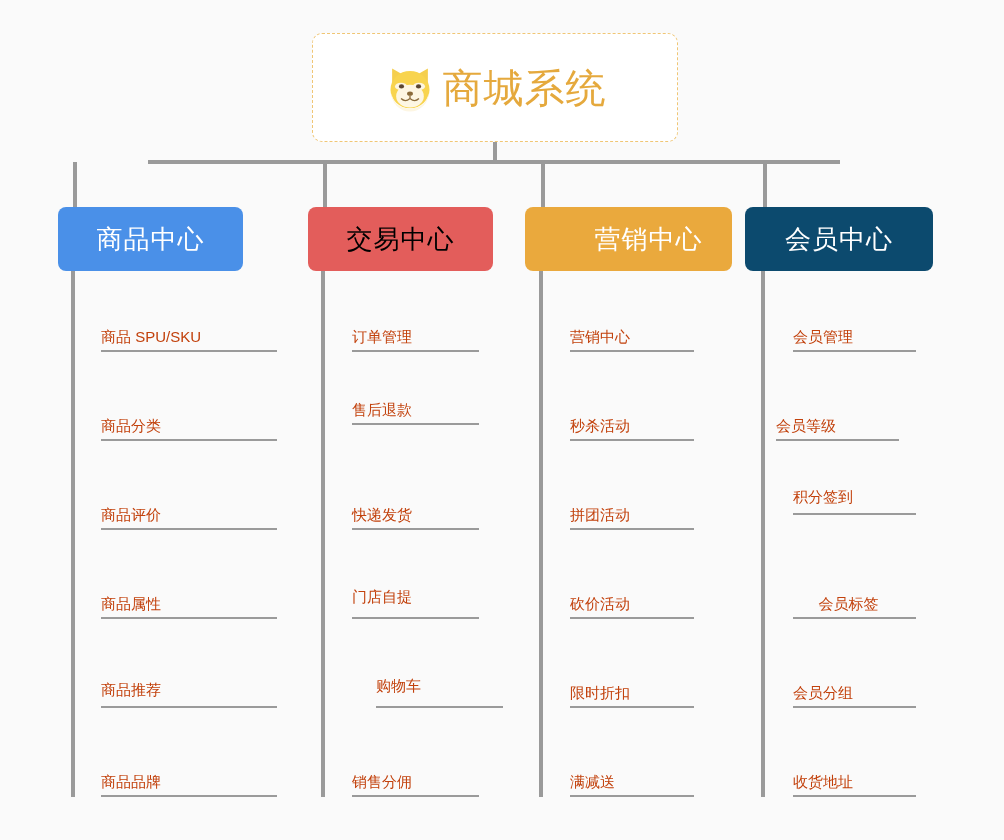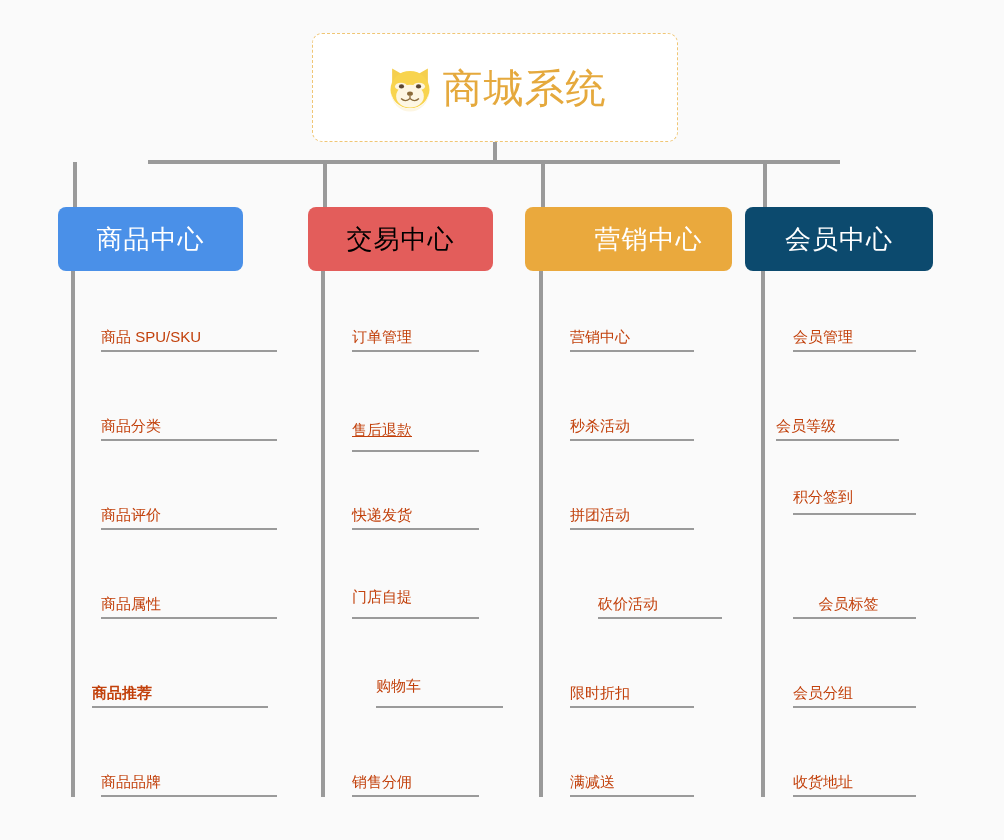--- a/index.html
+++ b/index.html
@@ -147,33 +147,33 @@
       </div>
       <div class="leaf" style="left: 101px; top: 411px; min-width: 176px; height: 30px; display: flex; align-items: flex-end;">
         <span>商品分类</span>
       </div>
       <div class="leaf" style="left: 101px; top: 500px; min-width: 176px; height: 30px; display: flex; align-items: flex-end;">
         <span>商品评价</span>
       </div>
       <div class="leaf" style="left: 101px; top: 589px; min-width: 176px; height: 30px; display: flex; align-items: flex-end;">
         <span>商品属性</span>
       </div>
-      <div class="leaf" style="left: 92px; top: 678px; min-width: 176px; height: 30px; display: flex; align-items: flex-end; font-weight: bold;">
+      <div class="leaf" style="left: 101px; top: 678px; min-width: 176px; height: 30px; display: flex; align-items: center;">
         <span>商品推荐</span>
       </div>
       <div class="leaf" style="left: 101px; top: 767px; min-width: 176px; height: 30px; display: flex; align-items: flex-end;">
         <span>商品品牌</span>
       </div>
       <div class="category" style="left: 308px; top: 207px; width: 185px; background: rgb(227, 93, 91); color: #000000;">
         <span>交易中心</span>
       </div>
       <div class="leaf" style="left: 352px; top: 322px; min-width: 127px; height: 30px; display: flex; align-items: flex-end;">
         <span>订单管理</span>
       </div>
-      <div class="leaf" style="left: 352px; top: 422px; min-width: 127px; height: 30px; display: flex; align-items: flex-start; text-decoration: underline;">
+      <div class="leaf" style="left: 352px; top: 395px; min-width: 127px; height: 30px; display: flex; align-items: flex-end;">
         <span>售后退款</span>
       </div>
       <div class="leaf" style="left: 352px; top: 500px; min-width: 127px; height: 30px; display: flex; align-items: flex-end;">
         <span>快递发货</span>
       </div>
       <div class="leaf" style="left: 352px; top: 589px; min-width: 127px; height: 30px; display: flex; ">
         <span>门店自提</span>
       </div>
       <div class="leaf" style="left: 344px; top: 678px; min-width: 127px; height: 30px; display: flex;  margin-left: 32px;">
         <span>购物车</span>
@@ -186,21 +186,21 @@
       </div>
       <div class="leaf" style="left: 570px; top: 322px; min-width: 124px; height: 30px; display: flex; align-items: flex-end;">
         <span>营销中心</span>
       </div>
       <div class="leaf" style="left: 570px; top: 411px; min-width: 124px; height: 30px; display: flex; align-items: flex-end;">
         <span>秒杀活动</span>
       </div>
       <div class="leaf" style="left: 570px; top: 500px; min-width: 124px; height: 30px; display: flex; align-items: flex-end;">
         <span>拼团活动</span>
       </div>
-      <div class="leaf" style="left: 570px; top: 589px; min-width: 124px; height: 30px; display: flex; align-items: flex-end; margin-left: 28px;">
+      <div class="leaf" style="left: 570px; top: 589px; min-width: 124px; height: 30px; display: flex; align-items: flex-end;">
         <span>砍价活动</span>
       </div>
       <div class="leaf" style="left: 570px; top: 678px; min-width: 124px; height: 30px; display: flex; align-items: flex-end;">
         <span>限时折扣</span>
       </div>
       <div class="leaf" style="left: 570px; top: 767px; min-width: 124px; height: 30px; display: flex; align-items: flex-end;">
         <span>满减送</span>
       </div>
       <div class="category" style="left: 745px; top: 207px; width: 188px; background: #0c4a6e; color: rgb(255, 255, 255);">
         <span>会员中心</span>

